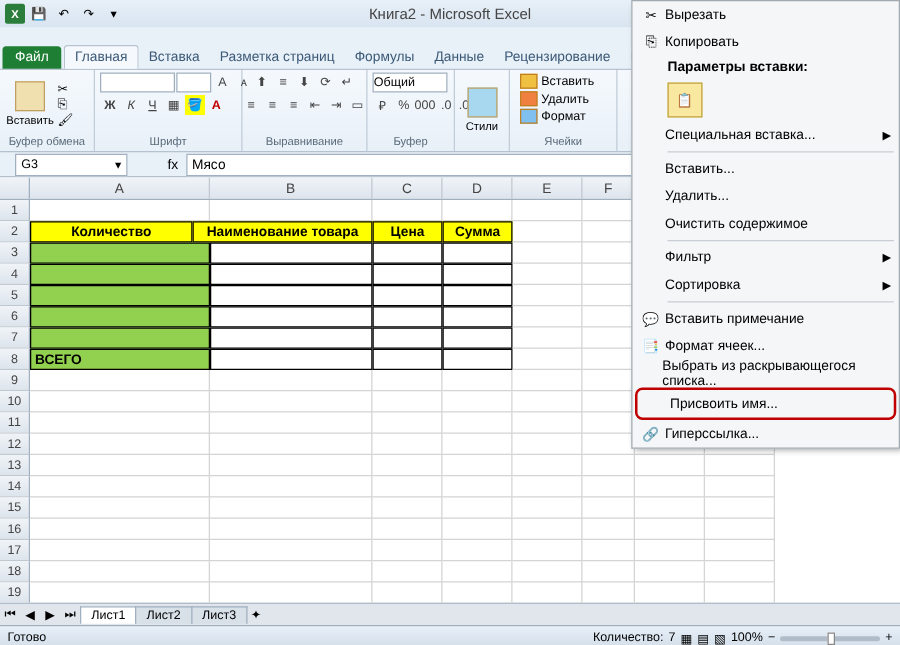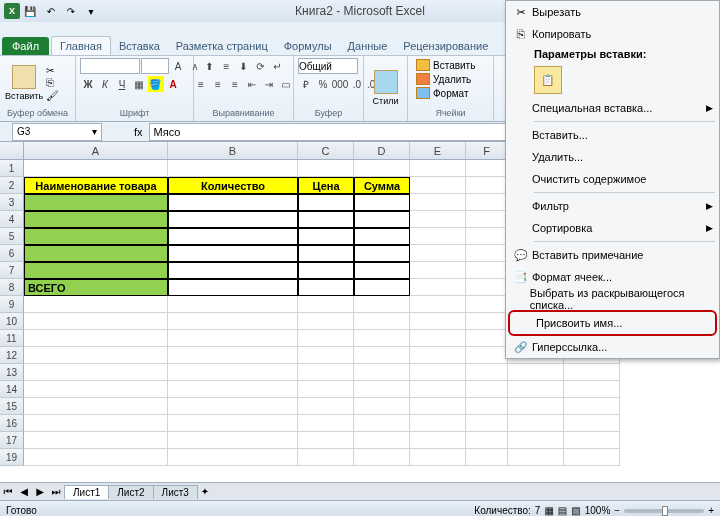--- a/index.html
+++ b/index.html
@@ -238,22 +238,22 @@
         <div class="cell w-b"></div>
         <div class="cell w-c"></div>
         <div class="cell w-d"></div>
         <div class="cell w-e"></div>
         <div class="cell w-f"></div>
         <div class="cell w-g"></div>
         <div class="cell w-h"></div>
       </div>
       <div class="row">
         <div class="rh">2</div>
+        <div class="cell w-b hdr-cell">Количество</div>
         <div class="cell w-a hdr-cell">Наименование товара</div>
-        <div class="cell w-b hdr-cell">Количество</div>
         <div class="cell w-c hdr-cell">Цена</div>
         <div class="cell w-d hdr-cell">Сумма</div>
         <div class="cell w-e"></div>
         <div class="cell w-f"></div>
         <div class="cell w-g"></div>
         <div class="cell w-h"></div>
       </div>
       <div class="row">
         <div class="rh">3</div>
         <div class="cell w-a green-cell"></div>
@@ -403,20 +403,31 @@
         <div class="cell w-b"></div>
         <div class="cell w-c"></div>
         <div class="cell w-d"></div>
         <div class="cell w-e"></div>
         <div class="cell w-f"></div>
         <div class="cell w-g"></div>
         <div class="cell w-h"></div>
       </div>
       <div class="row">
         <div class="rh">17</div>
+        <div class="cell w-a"></div>
+        <div class="cell w-b"></div>
+        <div class="cell w-c"></div>
+        <div class="cell w-d"></div>
+        <div class="cell w-e"></div>
+        <div class="cell w-f"></div>
+        <div class="cell w-g"></div>
+        <div class="cell w-h"></div>
+      </div>
+      <div class="row">
+        <div class="rh">18</div>
         <div class="cell w-a"></div>
         <div class="cell w-b"></div>
         <div class="cell w-c"></div>
         <div class="cell w-d"></div>
         <div class="cell w-e"></div>
         <div class="cell w-f"></div>
         <div class="cell w-g"></div>
         <div class="cell w-h"></div>
       </div>
       <div class="row">

